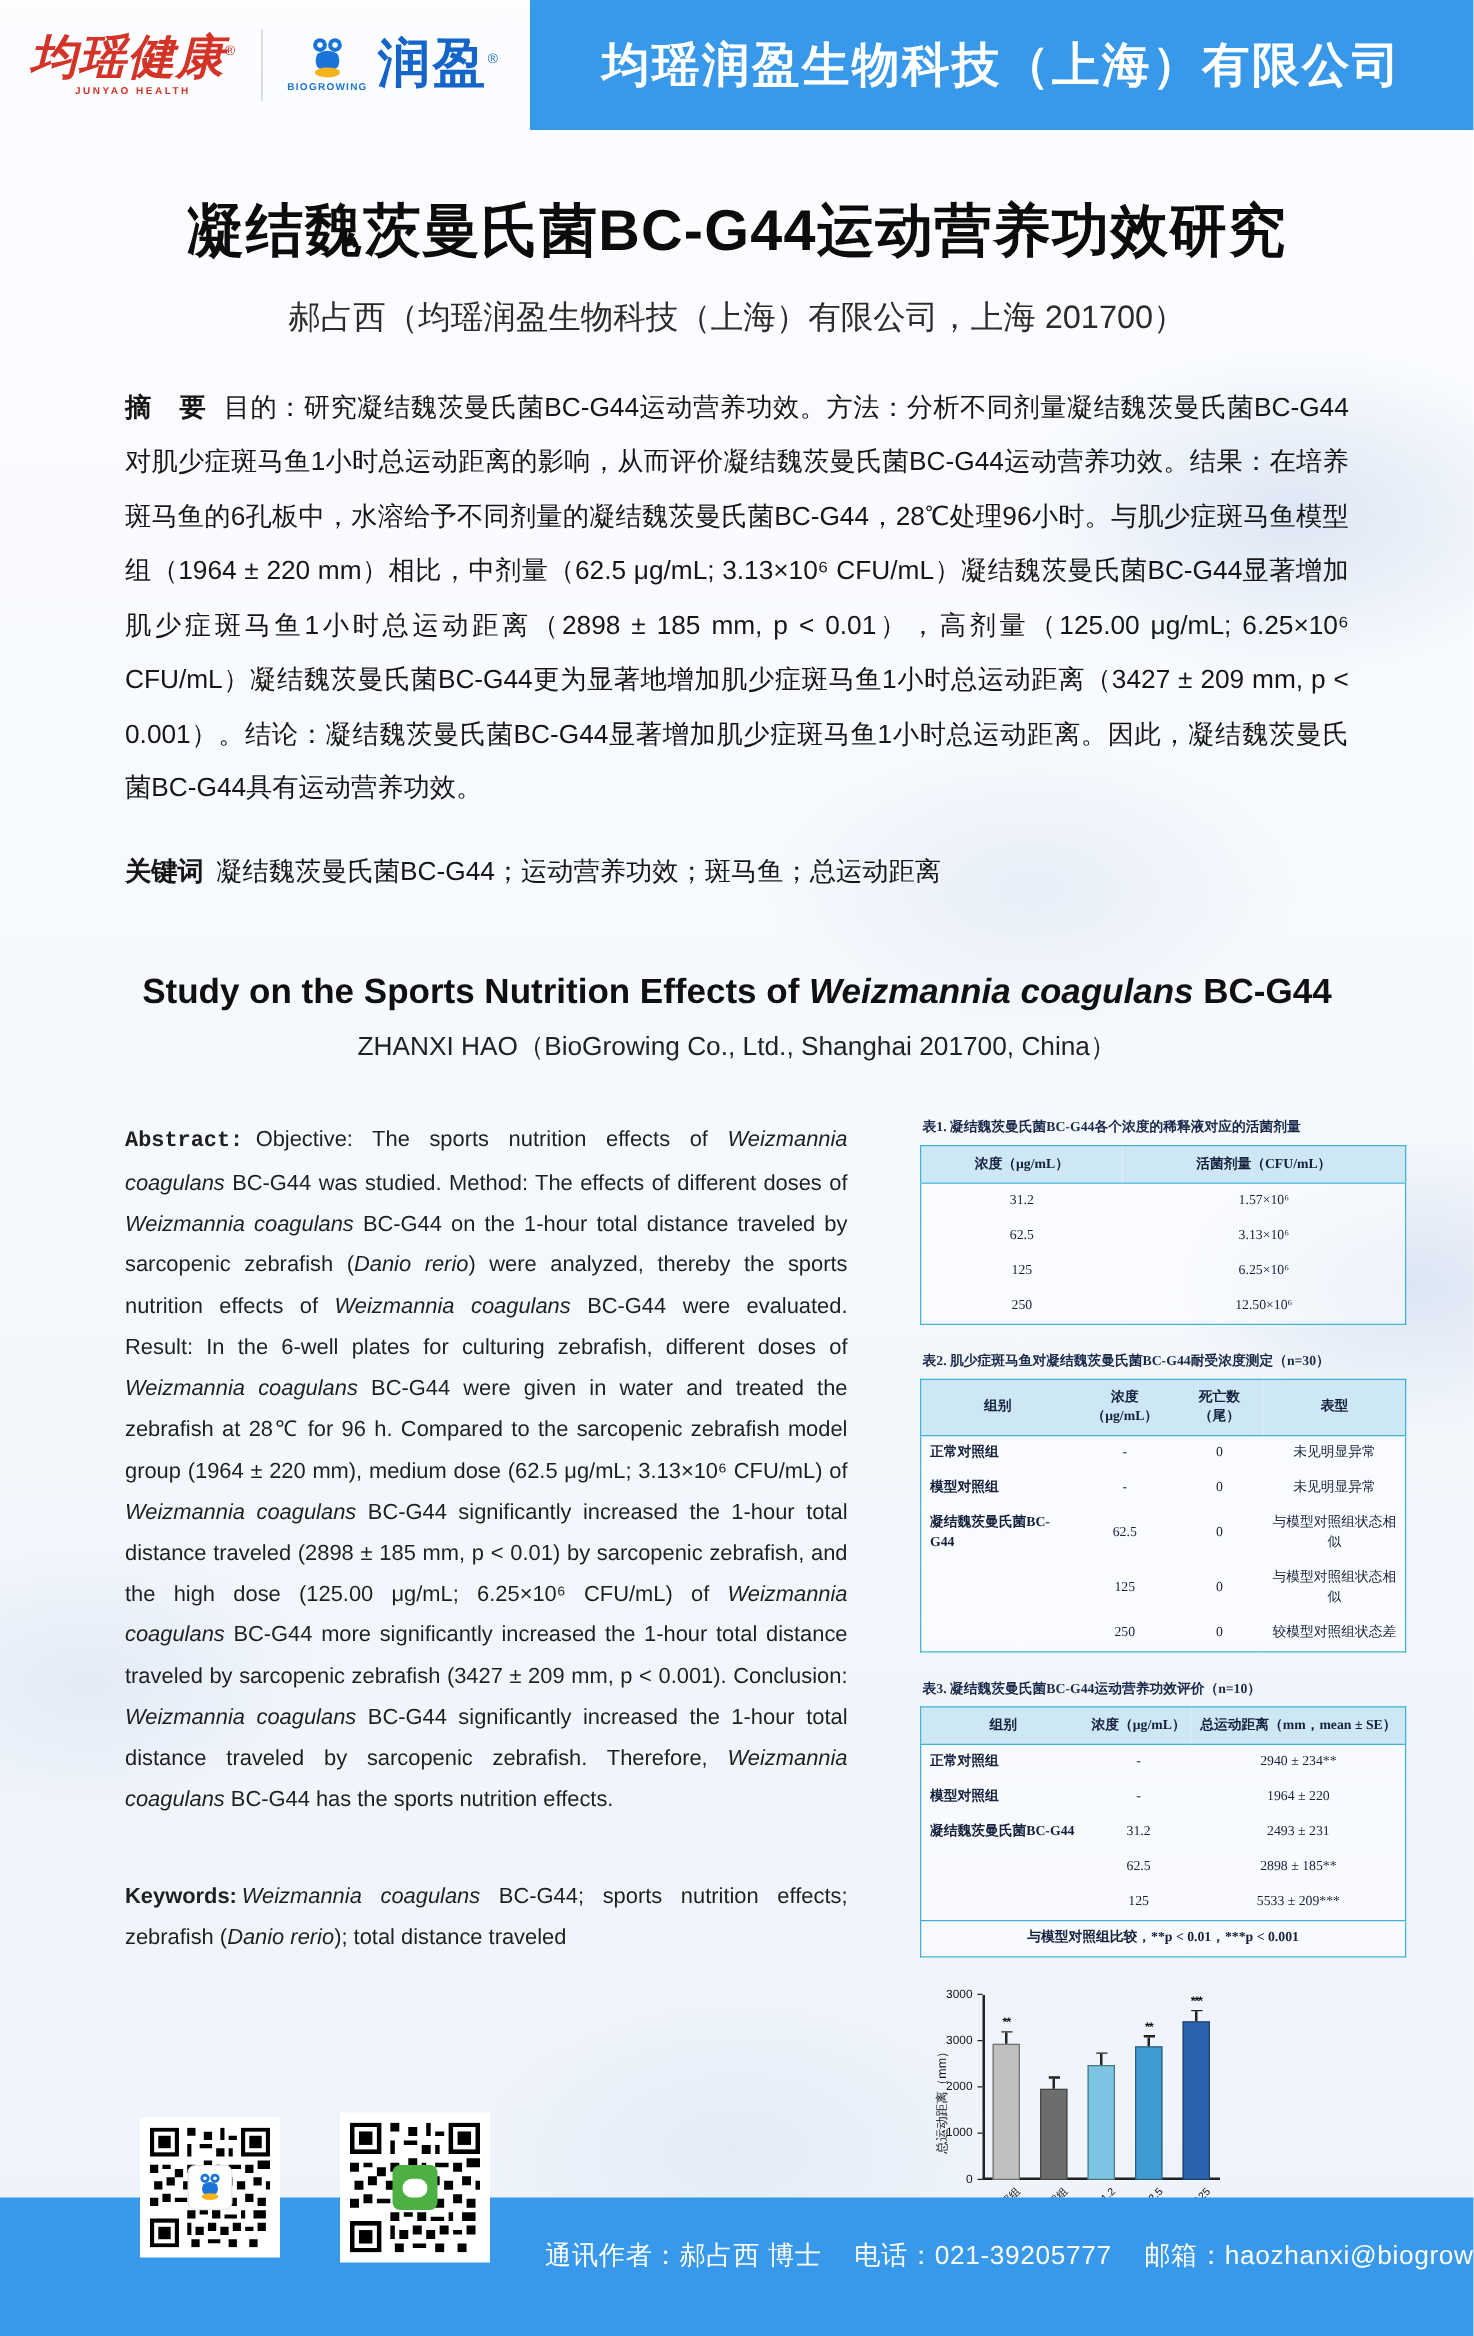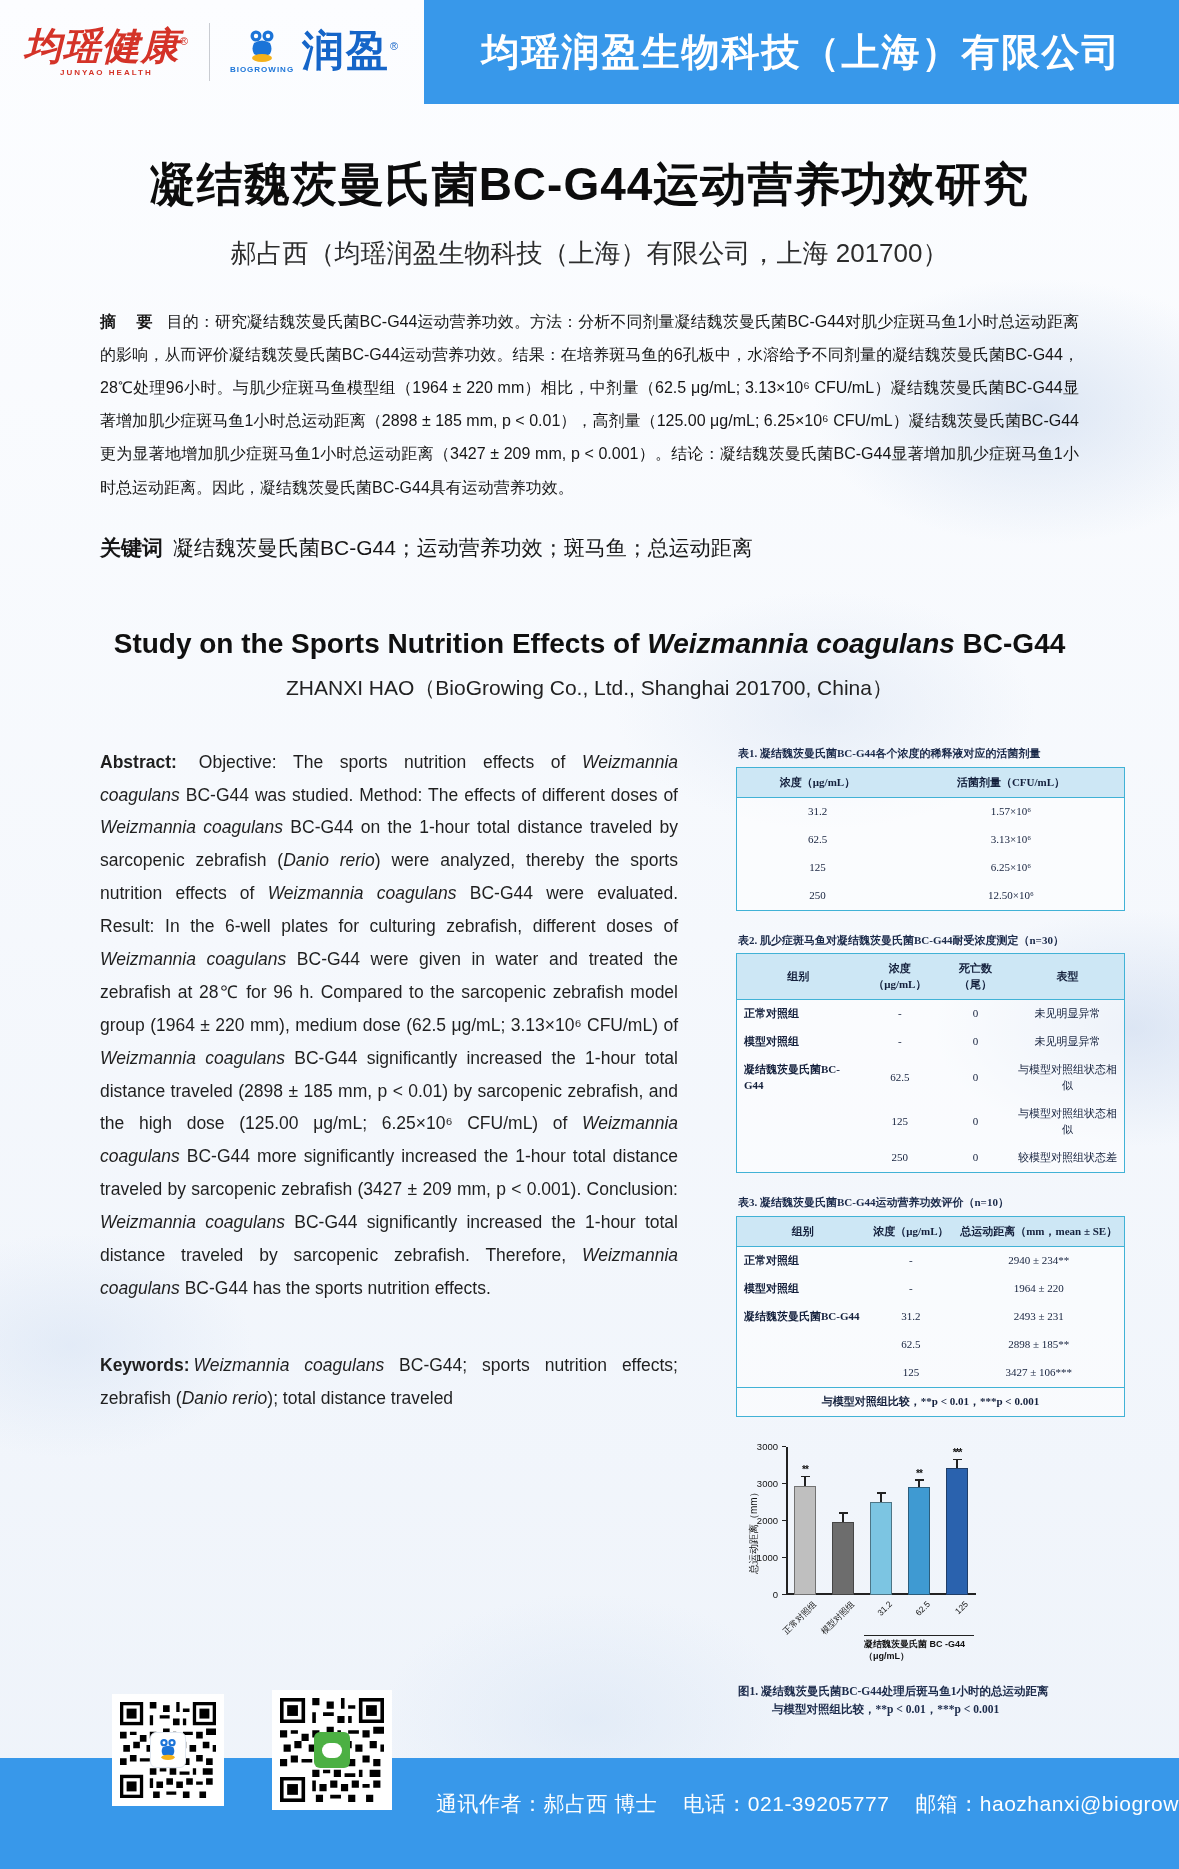--- a/index.html
+++ b/index.html
@@ -25,32 +25,32 @@
   .bg-logo{display:flex;gap:8px;}
   .mascot-wrap{display:flex;flex-direction:column;align-items:center;line-height:1;}
   .mascot-sub{font-size:8px;color:#1b74d8;font-weight:700;letter-spacing:1px;margin-top:2px;}
   .ry{font-size:42px;font-weight:800;color:#1565c8;letter-spacing:2px;line-height:1;}
   .banner{flex:1;background:#3898ea;color:#fff;display:flex;align-items:center;justify-content:center;
     font-size:38px;font-weight:700;letter-spacing:2px;}
   
   .cn-title{margin-top:50px;text-align:center;font-size:46px;font-weight:900;color:#0c0c0c;letter-spacing:1px;}
   .cn-author{margin-top:20px;text-align:center;font-size:26px;color:#2c2c2c;}
   
-  .cn-abstract{margin:34px 100px 0;font-size:16px;line-height:2.07;text-align:justify;color:#161616;}
+  .cn-abstract{margin:34px 100px 0;font-size:21px;line-height:2.07;text-align:justify;color:#161616;}
   .cn-abstract b{letter-spacing:8px;margin-right:6px;}
   .cn-keywords{margin:30px 100px 0;font-size:21px;color:#161616;}
   .cn-keywords b{margin-right:10px;}
   
   .en-title{margin-top:66px;text-align:center;font-size:28px;font-weight:800;color:#101010;}
   .en-title em{font-weight:800;}
   .en-author{margin-top:14px;text-align:center;font-size:21px;color:#222;}
   
   .columns{display:flex;margin:44px 54px 0 100px;gap:58px;}
   .col-left{width:578px;font-size:17.5px;line-height:1.88;text-align:justify;color:#1f1f1f;}
-  .col-left .abstract b{margin-right:22px;}
+  .col-left .abstract b{margin-right:10px;font-family:Liberation Mono, monospace;}
   .col-left .kw{margin-top:44px;}
   .col-left .kw b{margin-right:4px;}
   .col-right{flex:1;font-family:"Liberation Serif",serif;}
   .tbl-block{margin-bottom:22px;}
   .rtitle{font-size:11px;font-weight:700;color:#1b2a4a;margin:0 0 6px 2px;line-height:1.35;}
   table.rtable{width:100%;border-collapse:collapse;border:1.5px solid #41b2d6;font-size:11px;color:#14203c;background:rgba(255,255,255,.5);}
   table.rtable th{background:#cde7f5;padding:7px 3px;font-weight:700;border-bottom:1.5px solid #41b2d6;line-height:1.4;}
   table.rtable td{padding:6px 3px;text-align:center;line-height:1.45;}
   table.rtable td.tl{text-align:left;padding-left:7px;font-weight:700;}
   table.rtable .tfoot-cell{border-top:1.5px solid #41b2d6;font-weight:700;padding:6px 7px;}
@@ -230,21 +230,21 @@
                 <td>2493 ± 231</td>
               </tr>
               <tr>
                 <td class="tl"></td>
                 <td>62.5</td>
                 <td>2898 ± 185**</td>
               </tr>
               <tr>
                 <td class="tl"></td>
                 <td>125</td>
-                <td>3427 ± 106***</td>
+                <td>5533 ± 209***</td>
               </tr>
             </tbody>
             <tfoot>
               <tr>
                 <td colspan="3" class="tfoot-cell">与模型对照组比较，**p &lt; 0.01，***p &lt; 0.001</td>
               </tr>
             </tfoot>
           </table>
       </div>
       <div id="chart">

